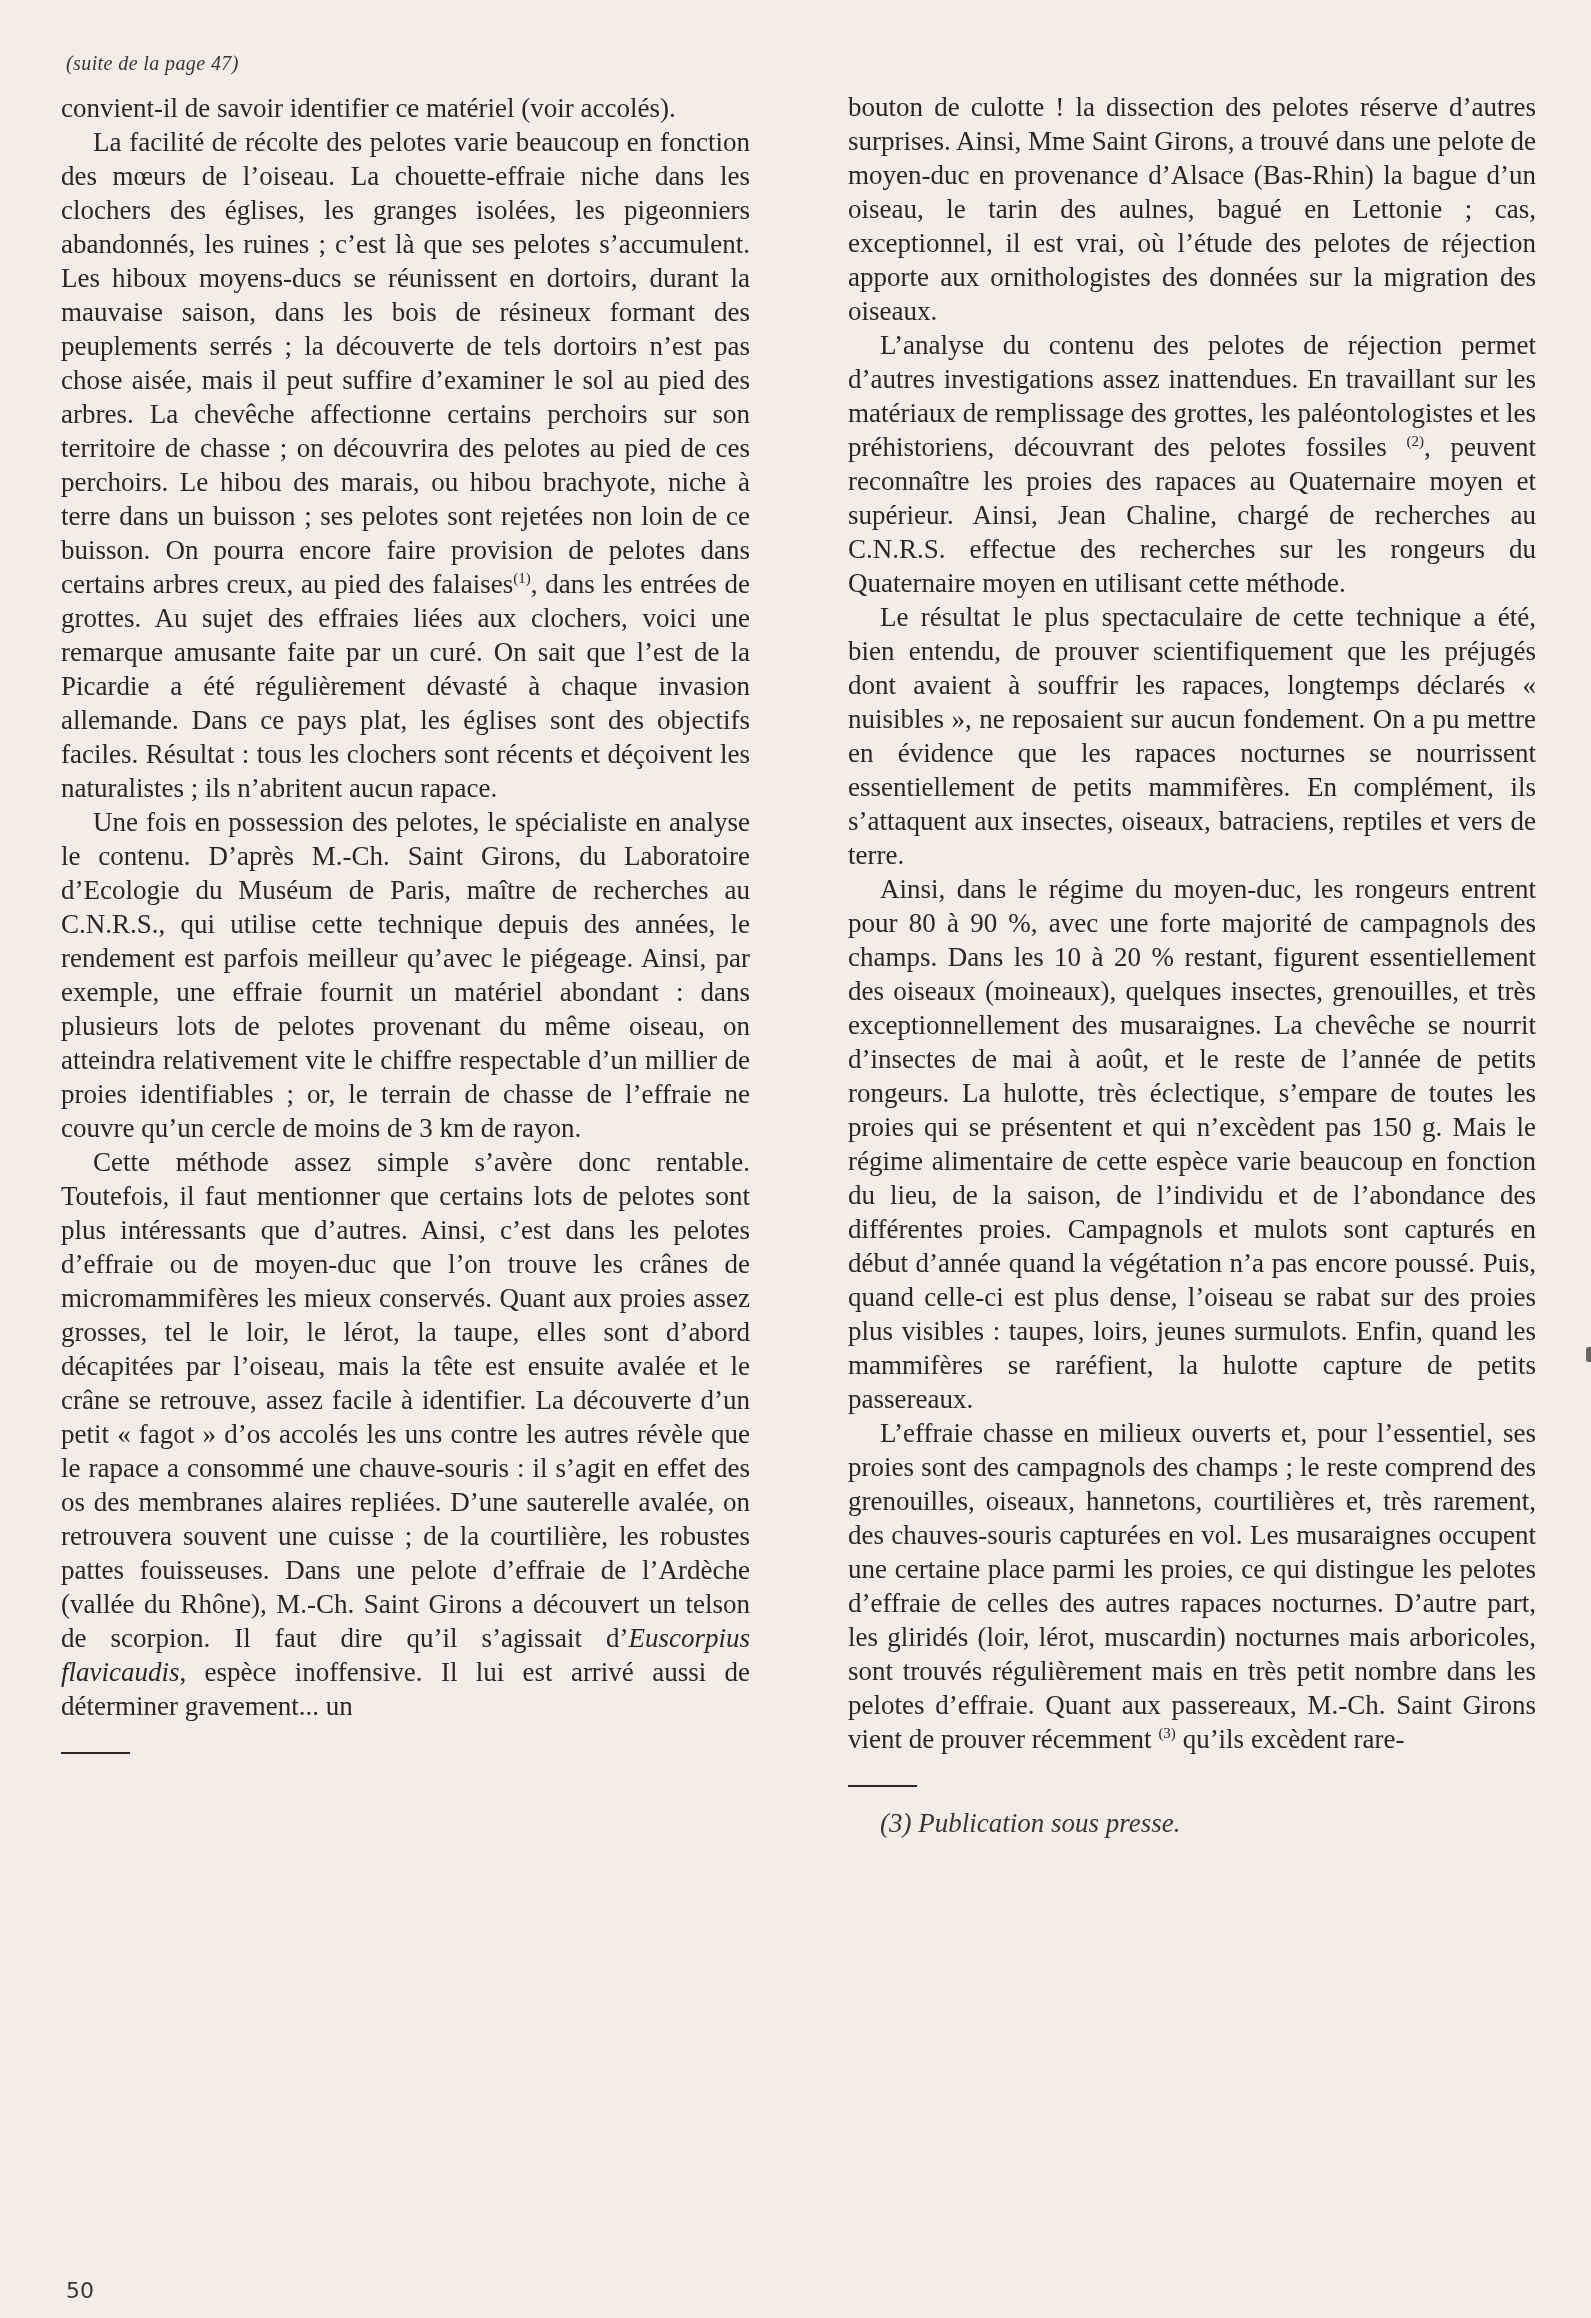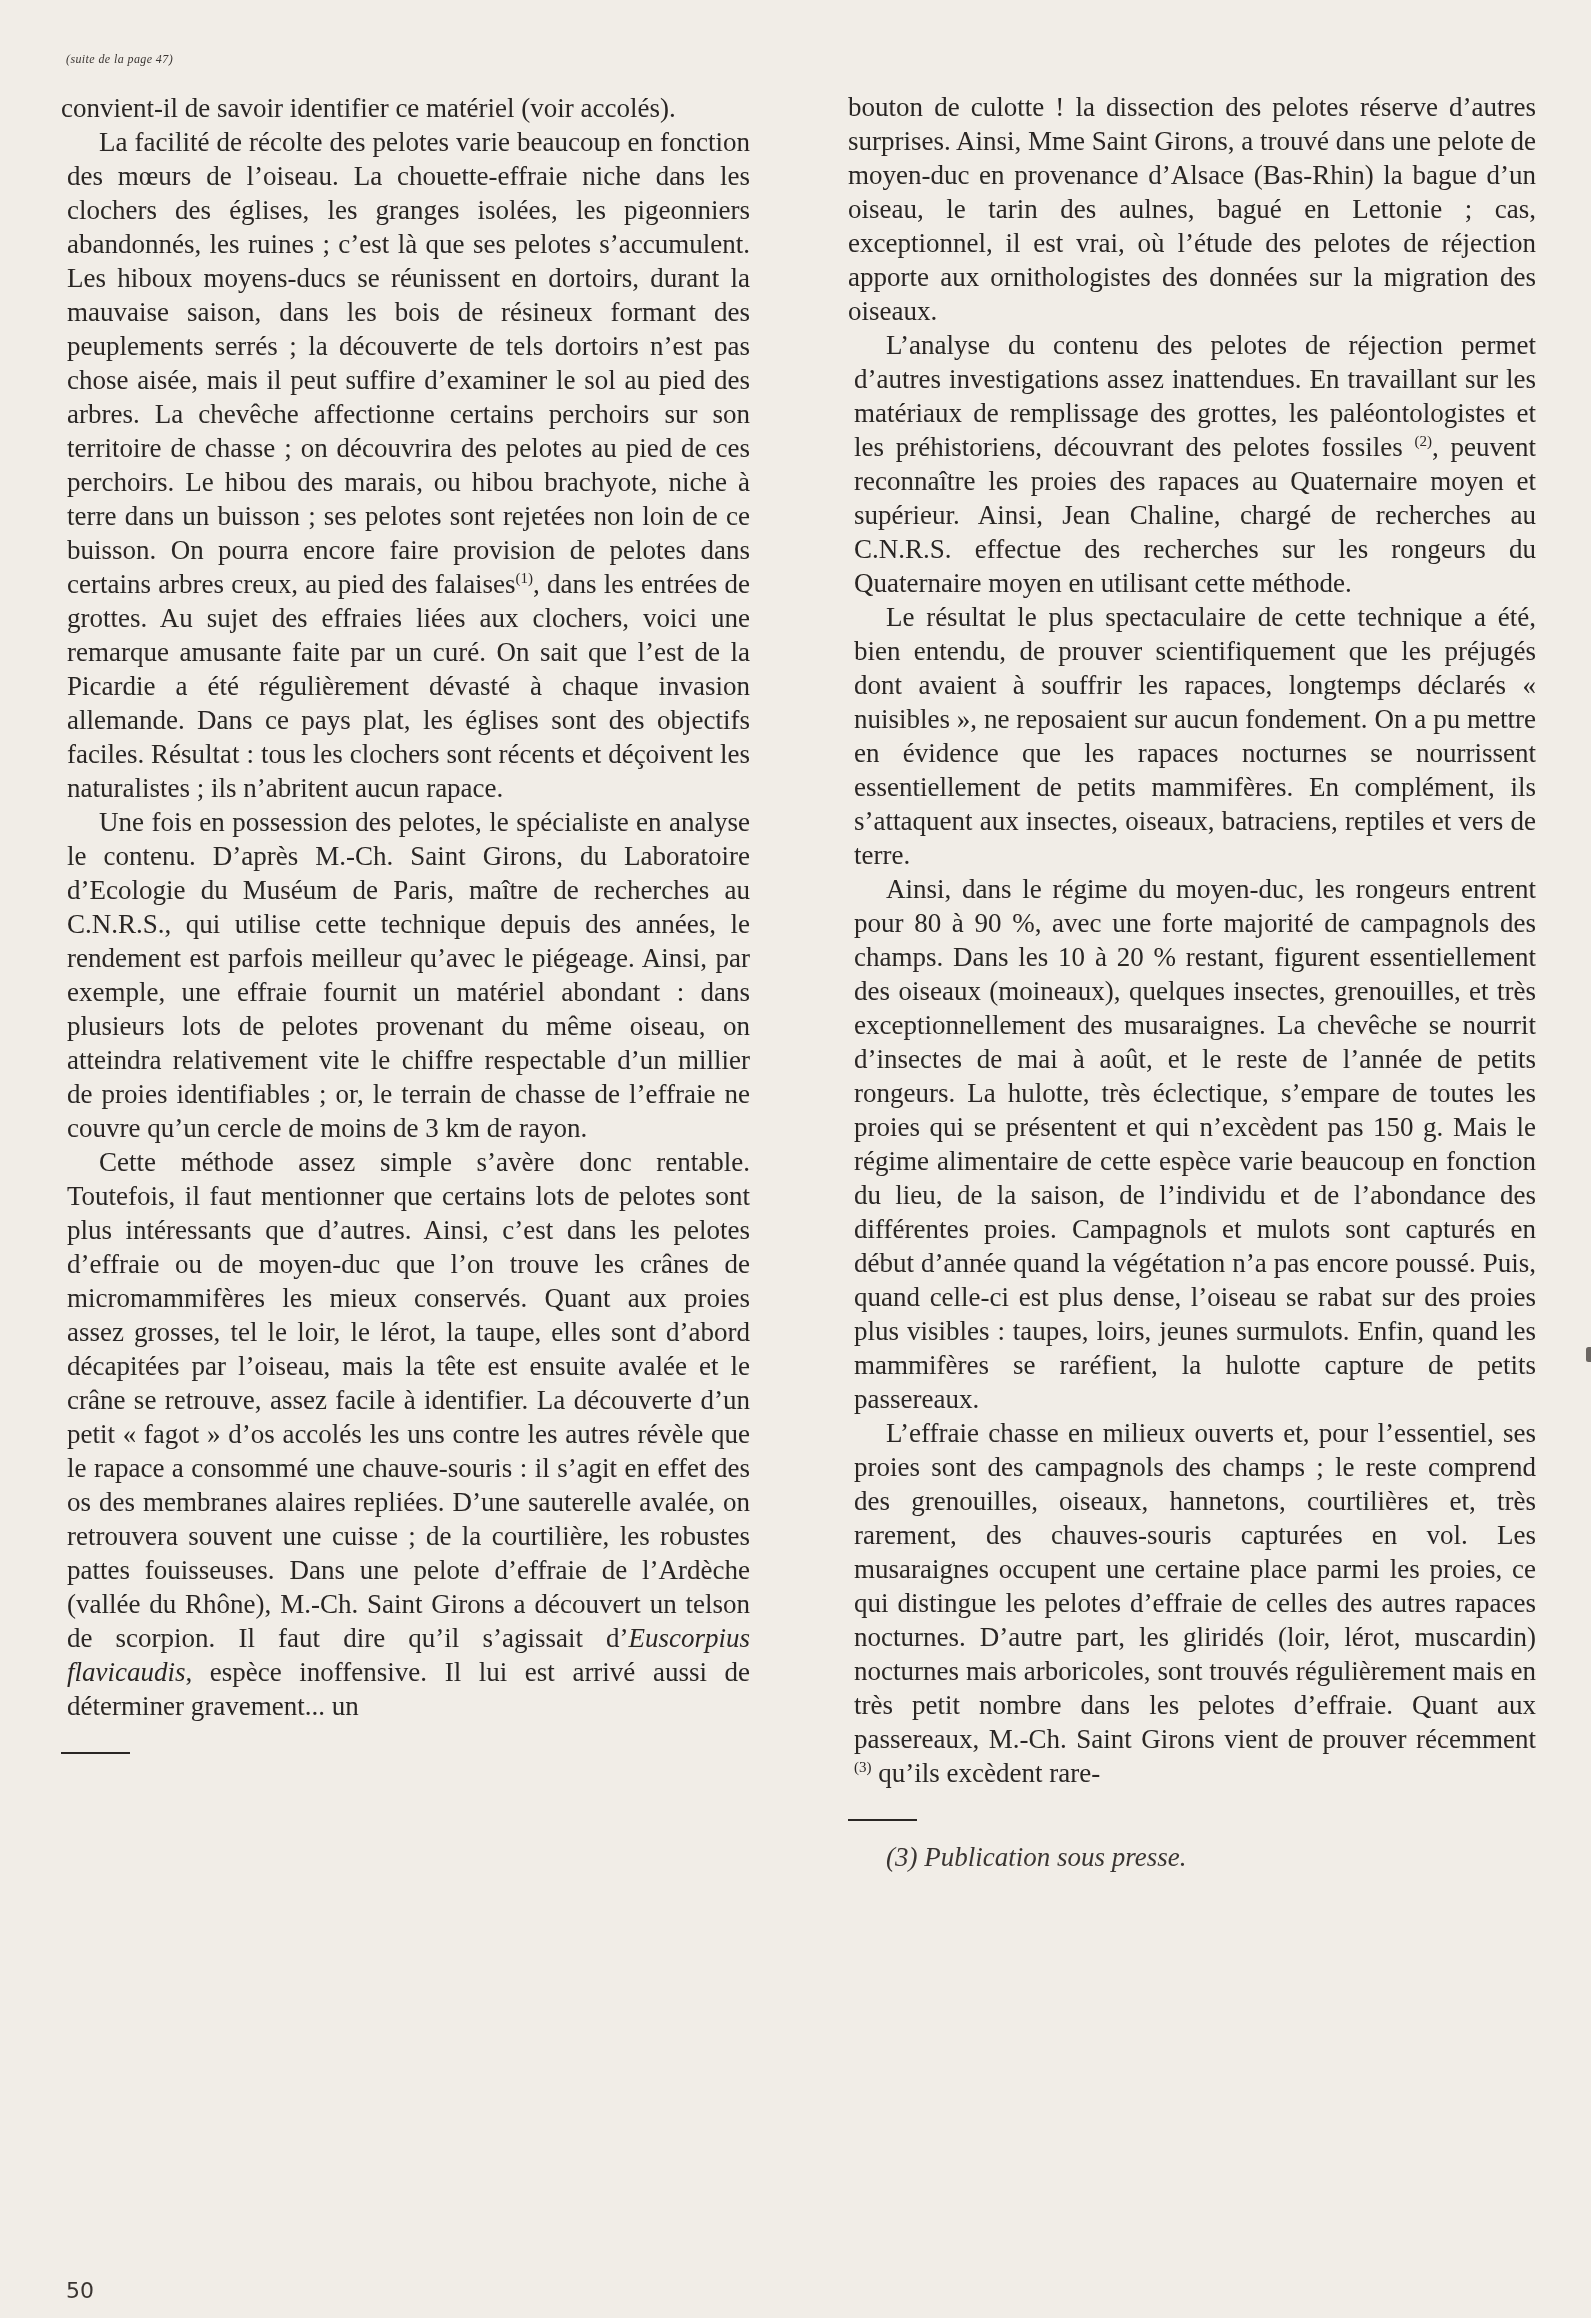--- a/index.html
+++ b/index.html
@@ -10,40 +10,40 @@
     position: relative;
     overflow: hidden;
     color: #2a2624;
     font-family: "Liberation Serif", "DejaVu Serif", serif;
   }
   .continued {
     position: absolute;
     left: 66px;
     top: 52px;
     font-style: italic;
-    font-size: 12px;
+    font-size: 20px;
     color: #3a3532;
     letter-spacing: 0.4px;
   }
   .col {
     position: absolute;
     top: 91px;
     width: 689px;
   }
   .col.left { left: 61px; }
   .col.right { left: 848px; top: 90px; width: 688px; }
   .col p {
     margin: 0;
     font-size: 27px;
     line-height: 34px;
     text-align: justify;
     text-indent: 0;
     hyphens: none;
   }
-  .col p.indent { text-indent: 32px; margin-left: 6px; }
+  .col p.indent { text-indent: 32px; }
   sup.fn { font-size: 15px; vertical-align: 10px; line-height: 0; }
   .it { font-style: italic; }
   .rule {
     height: 0;
     border-top: 2.5px solid #2a2624;
     width: 69px;
     margin-top: 29px;
     margin-bottom: 18.6px;
   }
   .footnote {

